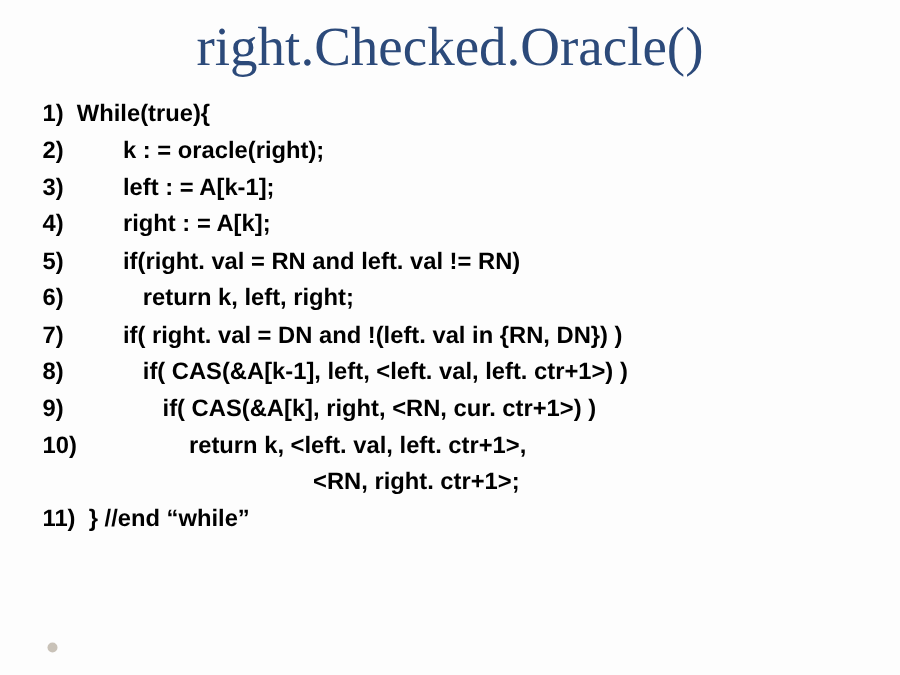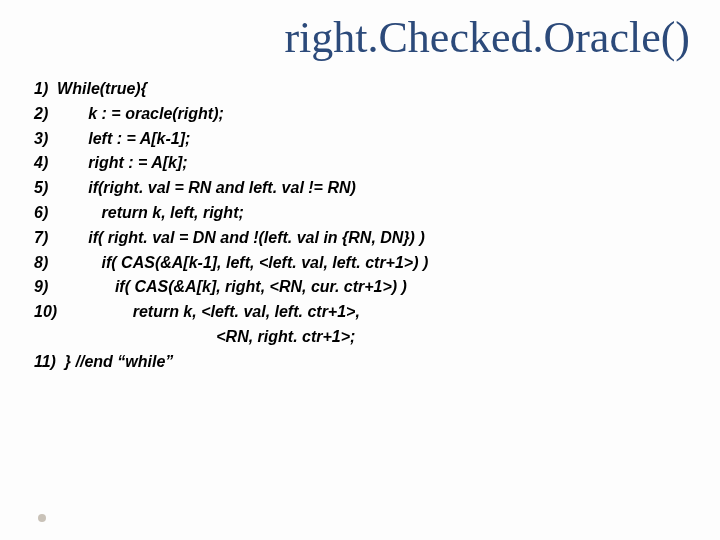--- a/index.html
+++ b/index.html
@@ -16,34 +16,33 @@
     width: 720px;
     height: 540px;
     box-sizing: border-box;
     padding: 8px 30px 20px 30px;
     position: relative;
   }
   .title {
     font-family: "Palatino Linotype", "Book Antiqua", Palatino, Georgia, serif;
     font-size: 44px;
     color: #2c4a7a;
-    text-align: right;
+    text-align: center;
     margin: 0 0 14px 0;
     padding-top: 4px;
     font-weight: 400;
   }
   .code-body {
     font-family: Arial, Helvetica, sans-serif;
-    font-size: 16px;
+    font-size: 19px;
     font-weight: 700;
     color: #000;
     line-height: 1.55;
     white-space: pre;
     margin-left: 4px;
-    font-style: italic;
   }
   .bullet {
     position: absolute;
     left: 38px;
     bottom: 18px;
     width: 8px;
     height: 8px;
     border-radius: 50%;
     background: #c9c2b8;
   }

